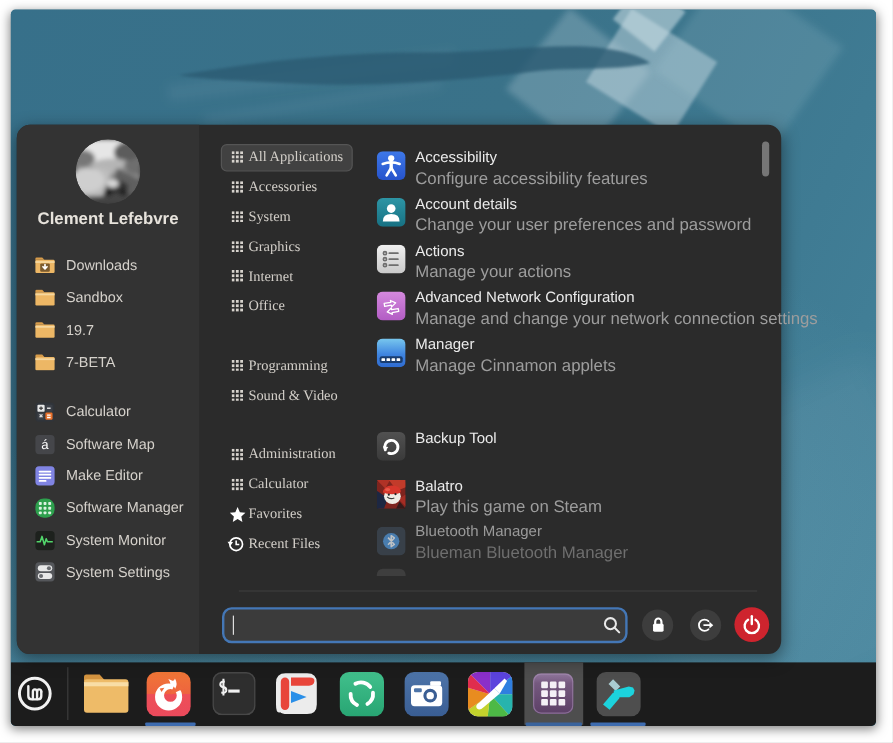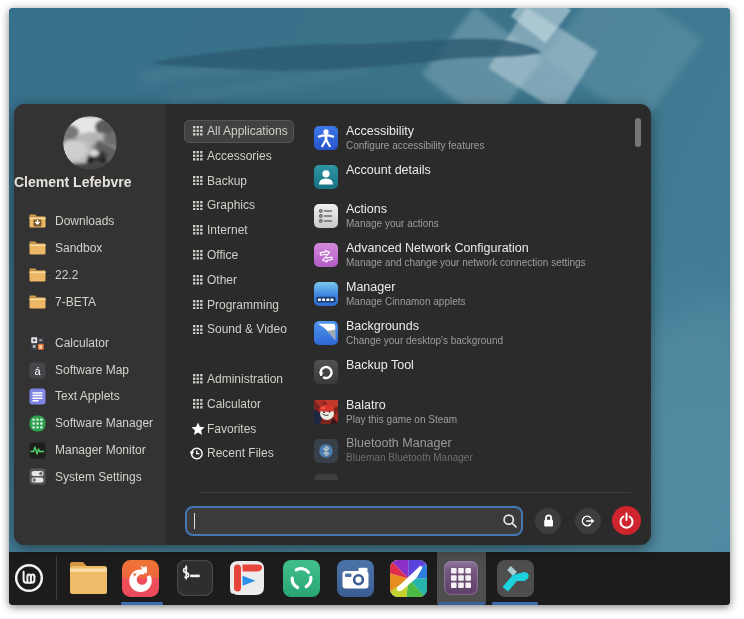--- a/index.html
+++ b/index.html
@@ -26,37 +26,37 @@
 .taskbar { left:0; top:544px; width:721px; height:53px; background:#1c1c1c; }
 .tb-sep { left:47px; top:4px; width:1px; height:44px; background:#3c3c3c; }
 .tb-hl { left:428px; top:0; width:49px; height:52px; background:#4e4e4e; }
 .tb-ul { top:50px; height:3px; background:#3e6cb0; border-radius:1px; }
 .ticon { position:absolute; top:7.5px; }
 
 
 .menu { left:5px; top:96px; width:637px; height:441px; background:#2b2b2b; border-radius:11px; box-shadow:0 4px 14px rgba(0,0,0,0.45); }
 .sidebar { left:0; top:0; width:152px; height:441px; background:#333333; border-radius:11px 0 0 11px; }
 .avatar { left:49px; top:12px; width:54px; height:54px; border-radius:50%; overflow:hidden; }
-.uname { left:0; top:70px; width:152px; color:#e7e3dc; font-weight:bold; font-size:14px; }
+.uname { left:0; top:70px; width:152px; text-align:center; color:#e7e3dc; font-weight:bold; font-size:14px; }
 
 .srow { position:absolute; left:0; width:152px; height:27px; display:flex; align-items:center; color:#d5d1cb; font-size:12px; }
 .srow .ic { position:absolute; left:15px; width:17px; height:17px; display:flex; align-items:center; justify-content:center; }
 .srow .tx { position:absolute; left:41px; white-space:nowrap; }
 
 
 .cat { position:absolute; left:152px; width:170px; height:24.8px; display:flex; align-items:center; color:#d2cec8; font-size:12px; }
 .cat .ic { position:absolute; left:26px; width:12px; height:12px; display:flex; align-items:center; justify-content:center; }
-.cat .tx { position:absolute; left:41px; white-space:nowrap; }
+.cat .tx { position:absolute; left:41px; white-space:nowrap;font-family:Liberation Serif, serif; }
 .cathl { position:absolute; left:170px; top:16px; width:110px; height:22.5px; background:#414141; border:1px solid #555555; border-radius:5px; }
 
 
 .app { position:absolute; left:286px; width:330px; height:39px; }
 .app .aic { position:absolute; left:14px; top:7.5px; width:24px; height:24px; }
 .app .t1 { position:absolute; left:46px; top:5px; font-size:12.5px; color:#ebebeb; white-space:nowrap; }
-.app .t2 { position:absolute; left:46px; top:21px; font-size:10px; color:#9d9d9d; white-space:nowrap; }
+.app .t2 { position:absolute; left:46px; top:21px; font-size:14px; color:#9d9d9d; white-space:nowrap; }
 .scrollbar { left:621px; top:14px; width:6px; height:29px; background:#767676; border-radius:3px; }
 
 .sep { left:185px; top:388px; width:432px; height:1px; background:#3d3d3d; }
 .search { left:171px; top:402px; width:338px; height:30px; background:#3b3b3b; border:2px solid #4477b6; border-radius:8px; }
 .cursor { left:180px; top:409px; width:1px; height:16px; background:#dddddd; }
 .cbtn { position:absolute; border-radius:50%; display:flex; align-items:center; justify-content:center; }
 .app.dim .t1 { color:#9a9a9a; }
 .app.dim .t2 { color:#6e6e6e; }
 .app.dim .aic { opacity:0.75; }
 </style>
@@ -270,21 +270,21 @@
           <span class="tx">Sandbox</span>
         </div>
     <div class="srow" style="top:157.5px">
           <span class="ic">
             <svg width="17" height="14" viewBox="0 0 17 14">
               <path d="M1.5,0.5 L6.2,0.5 L8,2.5 L1.5,2.5 Q0.5,2.5 0.5,3.5 L0.5,1.5 Q0.5,0.5 1.5,0.5 Z" fill="#d89c4a"></path>
               <rect x="0.5" y="2.5" width="16" height="11" rx="1" fill="#edb765"></rect>
               <rect x="0.5" y="3.6" width="16" height="1.5" fill="#f6d79e"></rect>
             </svg>
           </span>
-          <span class="tx">22.2</span>
+          <span class="tx">19.7</span>
         </div>
     <div class="srow" style="top:184.5px">
           <span class="ic">
             <svg width="17" height="14" viewBox="0 0 17 14">
               <path d="M1.5,0.5 L6.2,0.5 L8,2.5 L1.5,2.5 Q0.5,2.5 0.5,3.5 L0.5,1.5 Q0.5,0.5 1.5,0.5 Z" fill="#d89c4a"></path>
               <rect x="0.5" y="2.5" width="16" height="11" rx="1" fill="#edb765"></rect>
               <rect x="0.5" y="3.6" width="16" height="1.5" fill="#f6d79e"></rect>
             </svg>
           </span>
           <span class="tx">7-BETA</span>
@@ -315,21 +315,21 @@
           </span>
           <span class="tx">Software Map</span>
         </div>
     <div class="srow" style="top:278.5px">
           <span class="ic">
             <svg width="17" height="17" viewBox="0 0 17 17">
               <rect x="0.5" y="0.5" width="16" height="16" rx="3" fill="#8084e3"></rect>
               <path d="M4,5 h9 M4,7.6 h9 M4,10.2 h9 M4,12.8 h5" stroke="#ffffff" stroke-width="1.5" stroke-linecap="round"></path>
             </svg>
           </span>
-          <span class="tx">Text Applets</span>
+          <span class="tx">Make Editor</span>
         </div>
     <div class="srow" style="top:305.5px">
           <span class="ic">
             <svg width="17" height="17" viewBox="0 0 17 17">
               <rect x="0.5" y="0.5" width="16" height="16" rx="7" fill="#2da04d"></rect>
               <g fill="#d9f2e0">
                 <rect x="3.4" y="3.4" width="2.4" height="2.4" rx="0.6"></rect>
                 <rect x="7.3" y="3.4" width="2.4" height="2.4" rx="0.6"></rect>
                 <rect x="11.2" y="3.4" width="2.4" height="2.4" rx="0.6"></rect>
                 <rect x="3.4" y="7.3" width="2.4" height="2.4" rx="0.6"></rect>
@@ -343,21 +343,21 @@
           </span>
           <span class="tx">Software Manager</span>
         </div>
     <div class="srow" style="top:332.5px">
           <span class="ic">
             <svg width="17" height="17" viewBox="0 0 17 17">
               <rect x="0.5" y="0.5" width="16" height="16" rx="3" fill="#1d211d"></rect>
               <path d="M1.5,9.5 h3 l1.5,-4.5 2,7 1.5,-5 1,2.5 h4.5" stroke="#52d66b" stroke-width="1.3" fill="none" stroke-linejoin="round"></path>
             </svg>
           </span>
-          <span class="tx">Manager Monitor</span>
+          <span class="tx">System Monitor</span>
         </div>
     <div class="srow" style="top:359px">
           <span class="ic">
             <svg width="17" height="17" viewBox="0 0 17 17">
               <rect x="0.5" y="0.5" width="16" height="16" rx="3" fill="#55575b"></rect>
               <rect x="2.5" y="3" width="12" height="5" rx="2.5" fill="#e8e8e8"></rect>
               <circle cx="11.8" cy="5.5" r="1.7" fill="#6a6c70"></circle>
               <rect x="2.5" y="9.5" width="12" height="5" rx="2.5" fill="#e8e8e8"></rect>
               <circle cx="5.2" cy="12" r="1.7" fill="#6a6c70"></circle>
             </svg>
@@ -411,21 +411,21 @@
                 <rect x="8.3" width="2.7" height="2.7"></rect>
                 <rect y="4.15" width="2.7" height="2.7"></rect>
                 <rect x="4.15" y="4.15" width="2.7" height="2.7"></rect>
                 <rect x="8.3" y="4.15" width="2.7" height="2.7"></rect>
                 <rect y="8.3" width="2.7" height="2.7"></rect>
                 <rect x="4.15" y="8.3" width="2.7" height="2.7"></rect>
                 <rect x="8.3" y="8.3" width="2.7" height="2.7"></rect>
               </g>
             </svg>
           </span>
-          <span class="tx">Backup</span>
+          <span class="tx">System</span>
         </div>
     <div class="cat" style="top:89px">
           <span class="ic">
             <svg width="9.5" height="9.5" viewBox="0 0 11 11">
               <g fill="#d6d2cc">
                 <rect width="2.7" height="2.7"></rect>
                 <rect x="4.15" width="2.7" height="2.7"></rect>
                 <rect x="8.3" width="2.7" height="2.7"></rect>
                 <rect y="4.15" width="2.7" height="2.7"></rect>
                 <rect x="4.15" y="4.15" width="2.7" height="2.7"></rect>
@@ -466,38 +466,20 @@
                 <rect y="4.15" width="2.7" height="2.7"></rect>
                 <rect x="4.15" y="4.15" width="2.7" height="2.7"></rect>
                 <rect x="8.3" y="4.15" width="2.7" height="2.7"></rect>
                 <rect y="8.3" width="2.7" height="2.7"></rect>
                 <rect x="4.15" y="8.3" width="2.7" height="2.7"></rect>
                 <rect x="8.3" y="8.3" width="2.7" height="2.7"></rect>
               </g>
             </svg>
           </span>
           <span class="tx">Office</span>
-        </div>
-    <div class="cat" style="top:163.4px">
-          <span class="ic">
-            <svg width="9.5" height="9.5" viewBox="0 0 11 11">
-              <g fill="#d6d2cc">
-                <rect width="2.7" height="2.7"></rect>
-                <rect x="4.15" width="2.7" height="2.7"></rect>
-                <rect x="8.3" width="2.7" height="2.7"></rect>
-                <rect y="4.15" width="2.7" height="2.7"></rect>
-                <rect x="4.15" y="4.15" width="2.7" height="2.7"></rect>
-                <rect x="8.3" y="4.15" width="2.7" height="2.7"></rect>
-                <rect y="8.3" width="2.7" height="2.7"></rect>
-                <rect x="4.15" y="8.3" width="2.7" height="2.7"></rect>
-                <rect x="8.3" y="8.3" width="2.7" height="2.7"></rect>
-              </g>
-            </svg>
-          </span>
-          <span class="tx">Other</span>
         </div>
     <div class="cat" style="top:188.2px">
           <span class="ic">
             <svg width="9.5" height="9.5" viewBox="0 0 11 11">
               <g fill="#d6d2cc">
                 <rect width="2.7" height="2.7"></rect>
                 <rect x="4.15" width="2.7" height="2.7"></rect>
                 <rect x="8.3" width="2.7" height="2.7"></rect>
                 <rect y="4.15" width="2.7" height="2.7"></rect>
                 <rect x="4.15" y="4.15" width="2.7" height="2.7"></rect>
@@ -606,20 +588,21 @@
                 <linearGradient id="gad" x1="0" y1="0" x2="0" y2="1">
                   <stop offset="0" stop-color="#2d95a5"></stop>
                   <stop offset="1" stop-color="#177183"></stop>
                 </linearGradient>
               </defs>
               <rect width="24" height="24" rx="5" fill="url(#gad)"></rect>
               <circle cx="12" cy="8.8" r="3.6" fill="#ffffff"></circle>
               <path d="M5,19.5 Q5,13.4 12,13.4 Q19,13.4 19,19.5 Z" fill="#ffffff"></path>
             </svg></span>
           <span class="t1">Account details</span>
+          <span class="t2">Change your user preferences and password</span>
         </div>
     <div class="app" style="top:92.5px">
           <span class="aic"><svg width="24" height="24" viewBox="0 0 24 24">
               <defs>
                 <linearGradient id="gae" x1="0" y1="0" x2="0" y2="1">
                   <stop offset="0" stop-color="#f0f0f0"></stop>
                   <stop offset="1" stop-color="#c9c9c9"></stop>
                 </linearGradient>
               </defs>
               <rect width="24" height="24" rx="5" fill="url(#gae)"></rect>
@@ -663,35 +646,20 @@
               <rect x="2.4" y="14.8" width="19.2" height="5.8" rx="1.8" fill="#173766" opacity="0.92"></rect>
               <g fill="#ffffff">
                 <rect x="3.9" y="16.6" width="3" height="2.3" rx="0.5"></rect>
                 <rect x="8.1" y="16.6" width="3" height="2.3" rx="0.5"></rect>
                 <rect x="12.3" y="16.6" width="3" height="2.3" rx="0.5"></rect>
                 <rect x="16.5" y="16.6" width="3" height="2.3" rx="0.5"></rect>
               </g>
             </svg></span>
           <span class="t1">Manager</span>
           <span class="t2">Manage Cinnamon applets</span>
-        </div>
-    <div class="app" style="top:209.5px">
-          <span class="aic"><svg width="24" height="24" viewBox="0 0 24 24">
-              <defs>
-                <linearGradient id="gah" x1="0" y1="0" x2="0" y2="1">
-                  <stop offset="0" stop-color="#4f97ec"></stop>
-                  <stop offset="1" stop-color="#2e68d4"></stop>
-                </linearGradient>
-              </defs>
-              <rect width="24" height="24" rx="5" fill="url(#gah)"></rect>
-              <path d="M4,2.8 L19,2.8 Q21.2,2.8 21.2,5 L21.2,19 Q12.8,7.6 4,2.8 Z" fill="#ffffff"></path>
-              <path d="M21.2,19 Q17.5,14 13.2,10 L21.2,8.6 Z" fill="#9aa5b0" opacity="0.95"></path>
-            </svg></span>
-          <span class="t1">Backgrounds</span>
-          <span class="t2">Change your desktop's background</span>
         </div>
     <div class="app" style="top:248.5px">
           <span class="aic"><svg width="24" height="24" viewBox="0 0 24 24">
               <defs>
                 <linearGradient id="gai" x1="0" y1="0" x2="0" y2="1">
                   <stop offset="0" stop-color="#515151"></stop>
                   <stop offset="1" stop-color="#3a3a3a"></stop>
                 </linearGradient>
               </defs>
               <rect width="24" height="24" rx="5" fill="url(#gai)"></rect>

